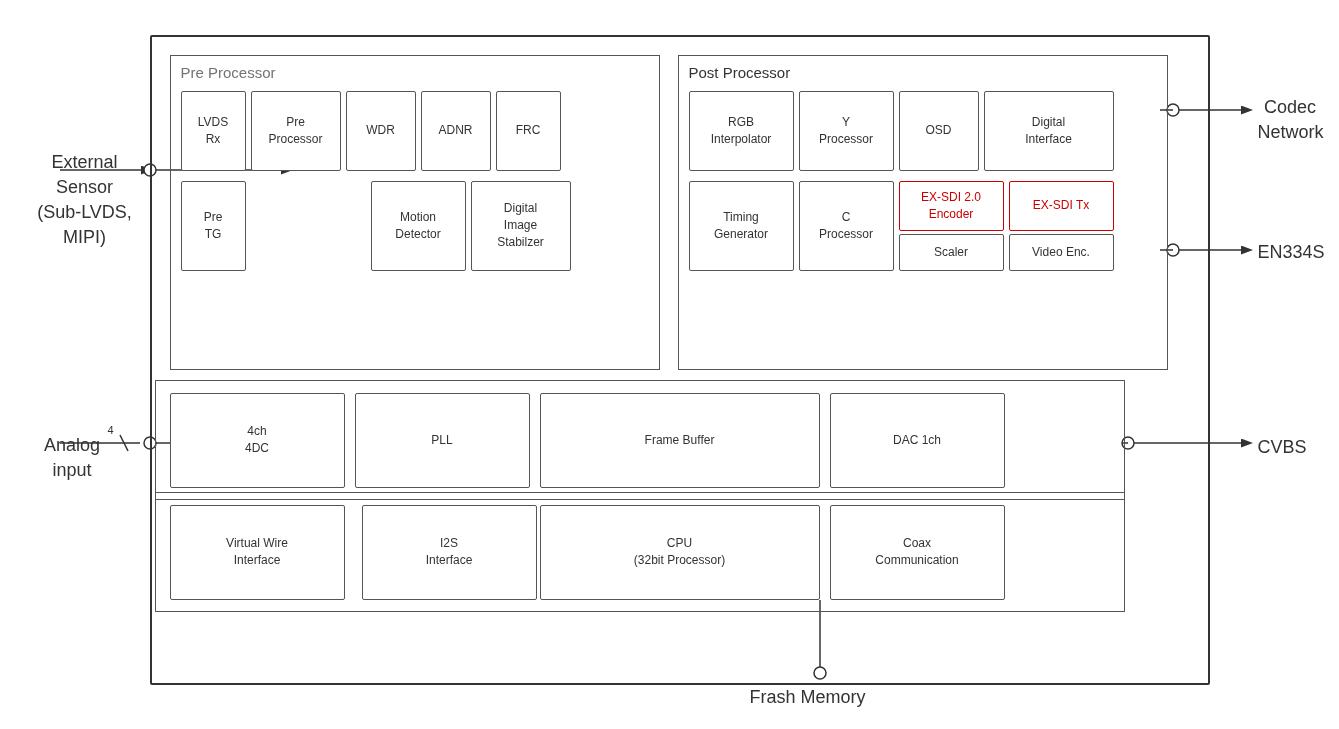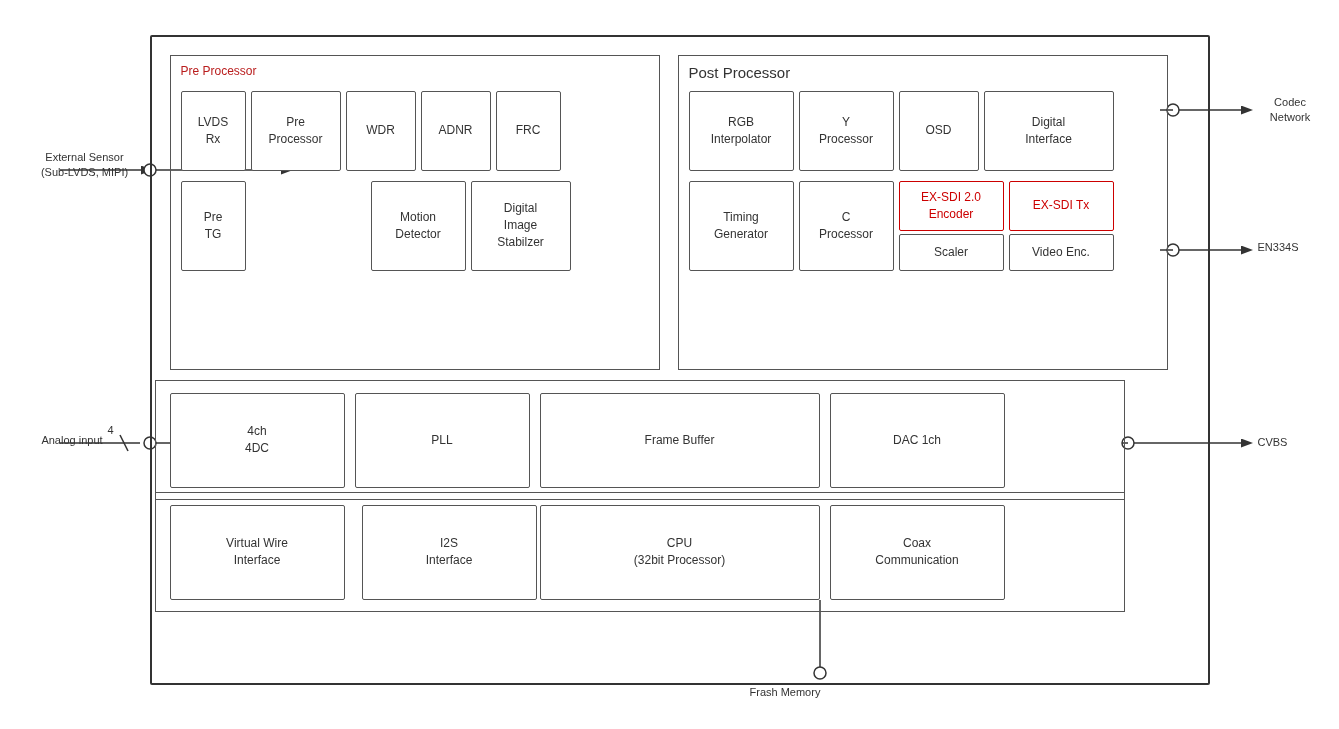--- a/index.html
+++ b/index.html
@@ -26,22 +26,22 @@
       top: 20px;
       width: 1060px;
       height: 650px;
       border: 2px solid #333;
       border-radius: 2px;
     }
     .pre-processor-label {
       position: absolute;
       left: 10px;
       top: 8px;
-      font-size: 12px;
-      color: #b91c1c;
+      font-size: 15px;
+      color: #737373;
     }
     .post-processor-label {
       position: absolute;
       left: 10px;
       top: 8px;
       font-size: 15px;
       color: #333;
     }
     
     .block {
@@ -57,21 +57,21 @@
       font-size: 12px;
       background: #fff;
     }
     .block-red {
       border-color: #cc0000;
       color: #cc0000;
     }
     .label-text {
       position: absolute;
       color: #333;
-      font-size: 11px;
+      font-size: 18px;
       text-align: center;
       line-height: 1.4;
     }
     
     .arrows-svg {
       position: absolute;
       top: 0;
       left: 0;
       width: 100%;
       height: 100%;

